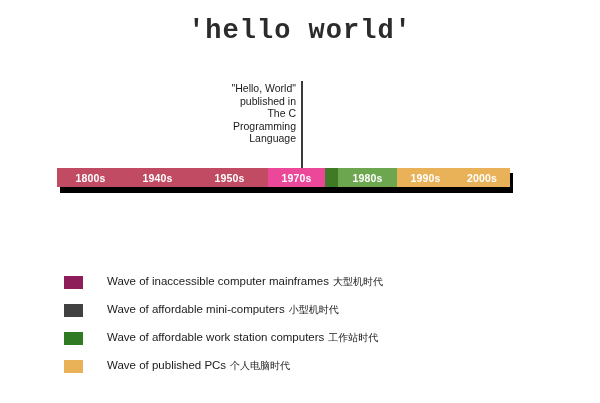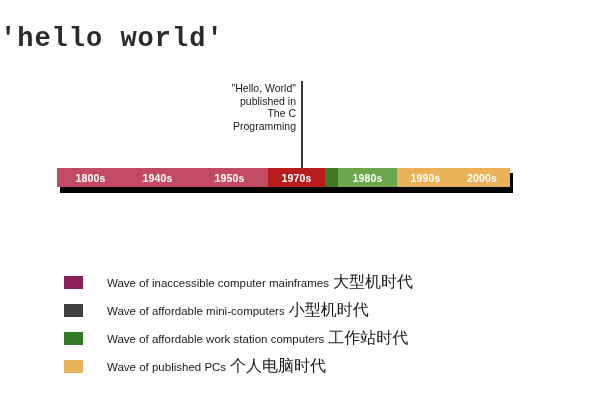--- a/index.html
+++ b/index.html
@@ -12,23 +12,23 @@
     background: #ffffff;
     font-family: "Liberation Sans", sans-serif;
     overflow: hidden;
     position: relative;
   }
 
   
   #chart-title {
     position: absolute;
     left: 0;
-    top: 24px;
+    top: 16px;
     width: 600px;
-    text-align: left;
+    text-align: center;
     font-family: "Liberation Mono", "DejaVu Sans Mono", monospace;
     font-size: 27px;
     font-weight: bold;
     letter-spacing: 1px;
     color: #2b2b2b;
     white-space: pre;
   }
 
   
   #annotation-block {
@@ -112,50 +112,51 @@
     flex: 0 0 auto;
   }
   .legend-text {
     margin-left: 24px;
     font-size: 11.5px;
     color: #1a1a1a;
     white-space: nowrap;
   }
   .legend-text .cjk {
     font-family: Liberation Serif, serif;
-    font-size: 16px;
+    font-size: 10px;
     margin-left: 4px;
   }
 </style>
 </head>
 <body>
 
 <div id="chart-title">'hello world'</div>
 
 <div id="annotation-block">
   <span class="ann-line">"Hello, World"</span>
   <span class="ann-line">published in</span>
   <span class="ann-line">The C</span>
   <span class="ann-line">Programming</span>
+  <span class="ann-line">Language</span>
 </div>
 <div id="annotation-pointer"></div>
 
 <div id="timeline-wrap">
   <div id="timeline-shadow"></div>
   <div id="timeline-bar">
       <div class="seg" style="background: rgb(193, 75, 99); width: 67px;">
         <span class="seg-label">1800s</span>
       </div>
       <div class="seg" style="background: rgb(193, 75, 99); width: 67px;">
         <span class="seg-label">1940s</span>
       </div>
       <div class="seg" style="background: rgb(193, 75, 99); width: 77px;">
         <span class="seg-label">1950s</span>
       </div>
-      <div class="seg" style="background: #b91c1c; width: 57px;">
+      <div class="seg" style="background: #ec4899; width: 57px;">
         <span class="seg-label">1970s</span>
       </div>
       <div class="seg" style="background: rgb(63, 122, 39); width: 13px;"></div>
       <div class="seg" style="background: rgb(108, 166, 79); width: 59px;">
         <span class="seg-label">1980s</span>
       </div>
       <div class="seg" style="background: rgb(233, 177, 88); width: 57px;">
         <span class="seg-label">1990s</span>
       </div>
       <div class="seg" style="background: rgb(233, 177, 88); width: 56px; align-items: center;">

